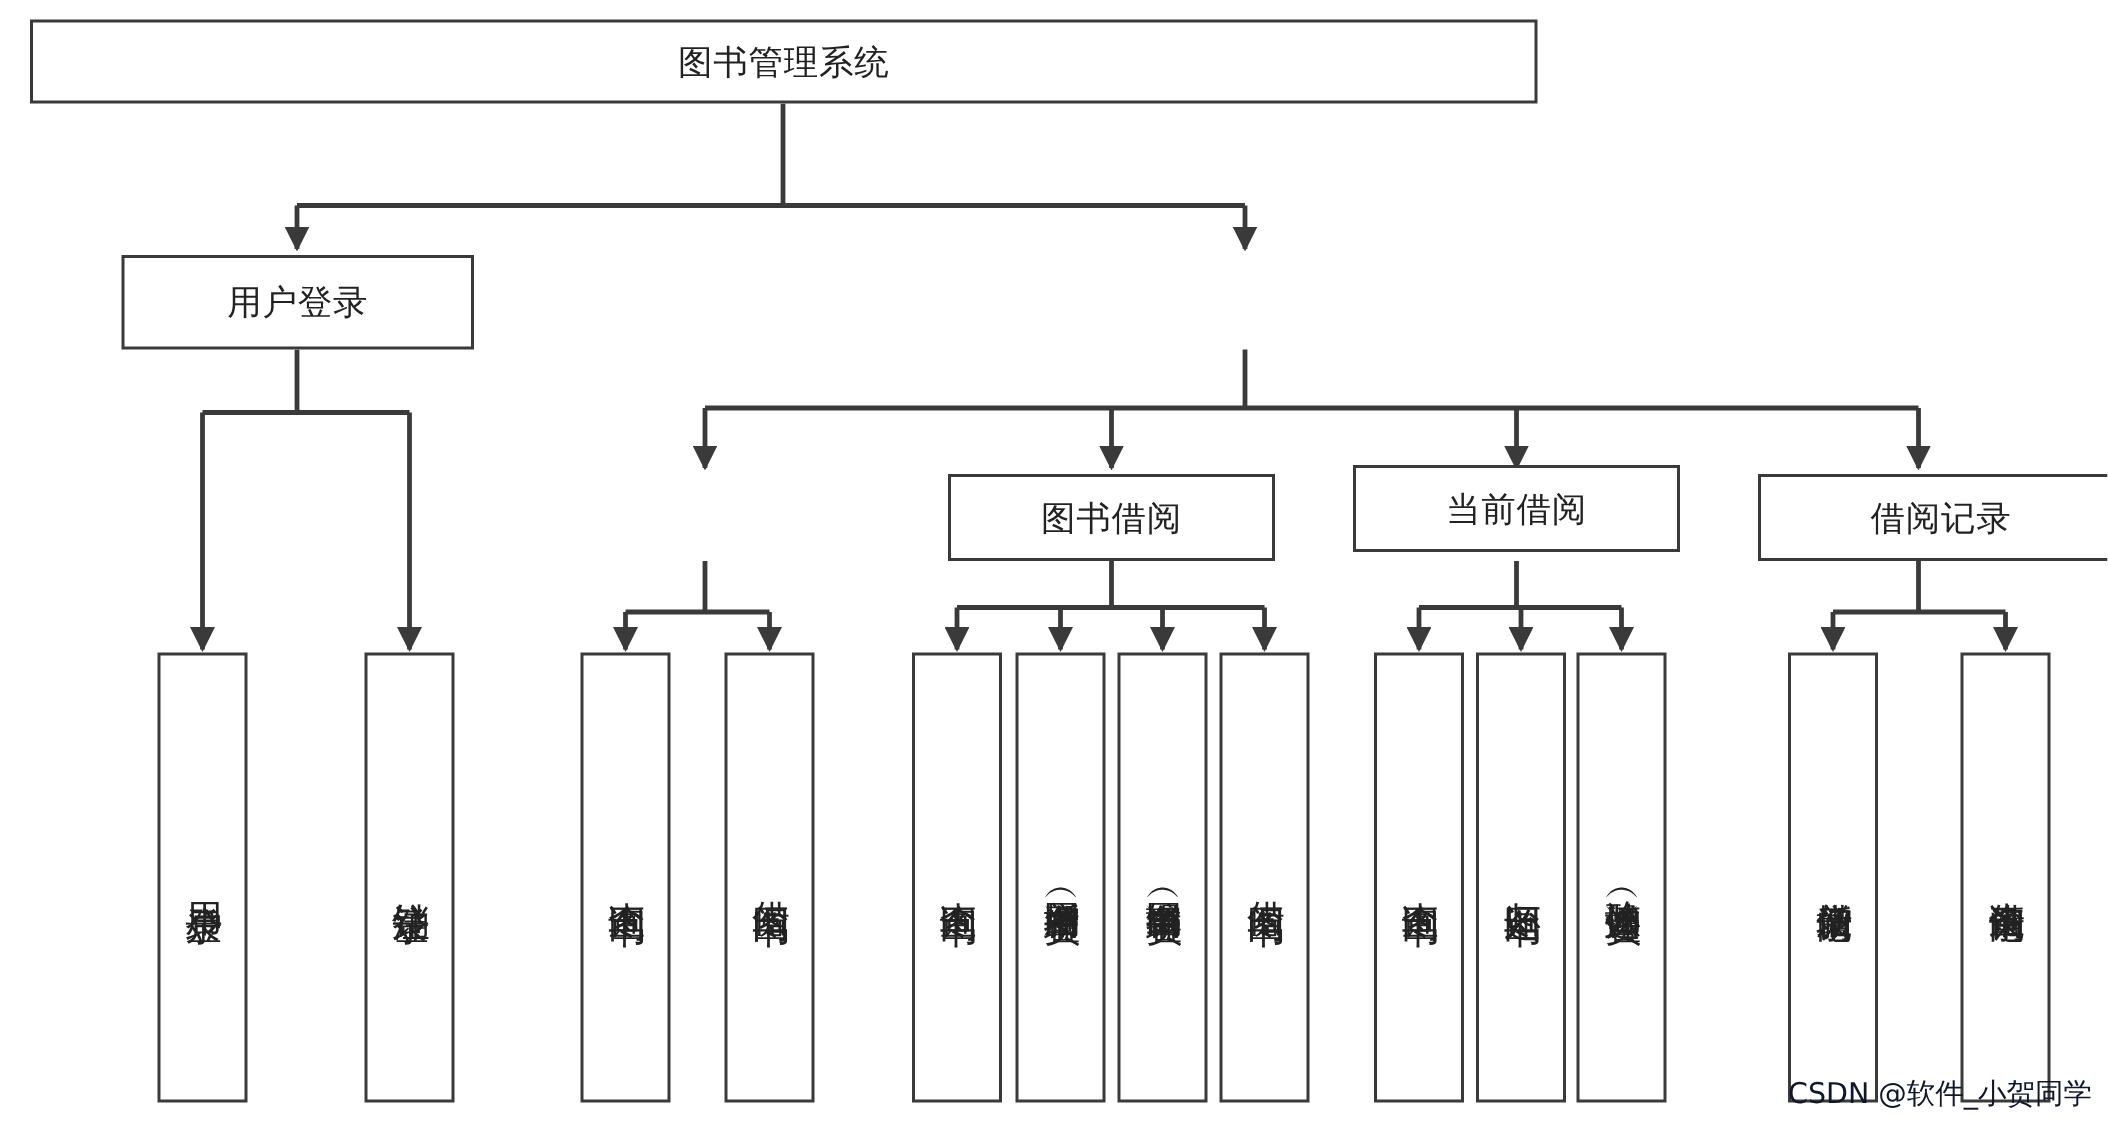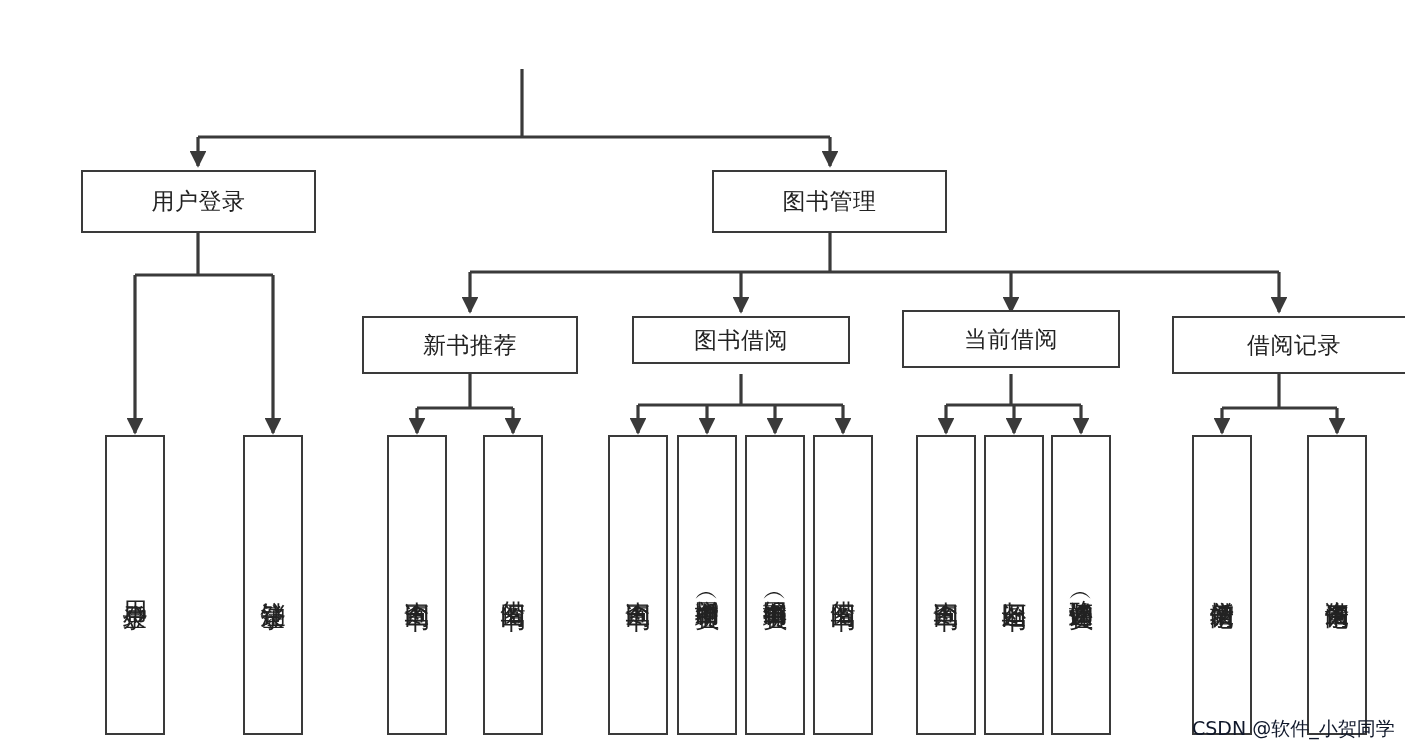--- a/index.html
+++ b/index.html
@@ -125,32 +125,29 @@
       <path d="M 1014 405 L 1014 433" marker-end="url(#arrow)"></path>
       <path d="M 1081 405 L 1081 433" marker-end="url(#arrow)"></path>
 
       <path d="M 1279 374 L 1279 408"></path>
       <path d="M 1222 408 L 1337 408"></path>
       <path d="M 1222 408 L 1222 433" marker-end="url(#arrow)"></path>
       <path d="M 1337 408 L 1337 433" marker-end="url(#arrow)"></path>
     </g>
   </svg>
 
+  <div class="node horiz" style="left:20px; top:13px; width:1005px; height:56px;">
+    <span class="label">图书管理系统</span>
+  </div>
 
   <div class="node horiz" style="left:81px; top:170px; width:235px; height:63px;">
     <span class="label">用户登录</span>
   </div>
-  <div class="node horiz" style="left:712px; top:170px; width:235px; height:63px;">
-    <span class="label">图书管理</span>
-  </div>
-
-  <div class="node horiz" style="left:362px; top:316px; width:216px; height:58px;">
-    <span class="label">新书推荐</span>
-  </div>
-  <div class="node horiz" style="left:632px; top:316px; width:218px; height:48px;">
+
+  <div class="node horiz" style="left:632px; top:316px; width:218px; height:58px;">
     <span class="label">图书借阅</span>
   </div>
   <div class="node horiz" style="left:902px; top:310px; width:218px; height:58px;">
     <span class="label">当前借阅</span>
   </div>
   <div class="node horiz" style="left:1172px; top:316px; width:244px; height:58px;">
     <span class="label">借阅记录</span>
   </div>
 
   <div class="node vert" style="left:105px; top:435px; width:60px; height:300px;">

